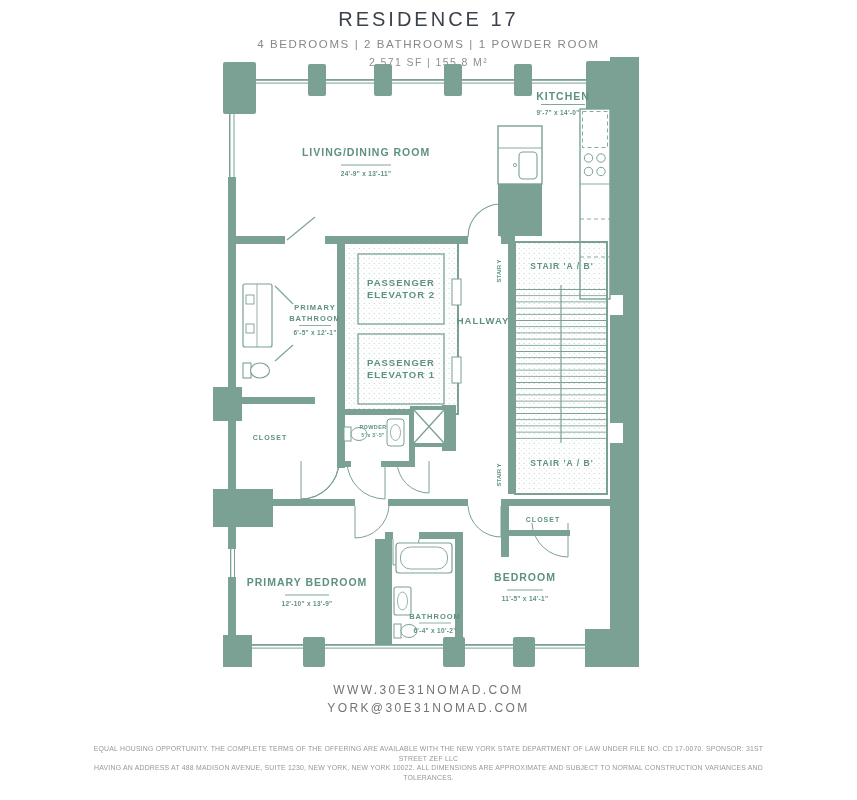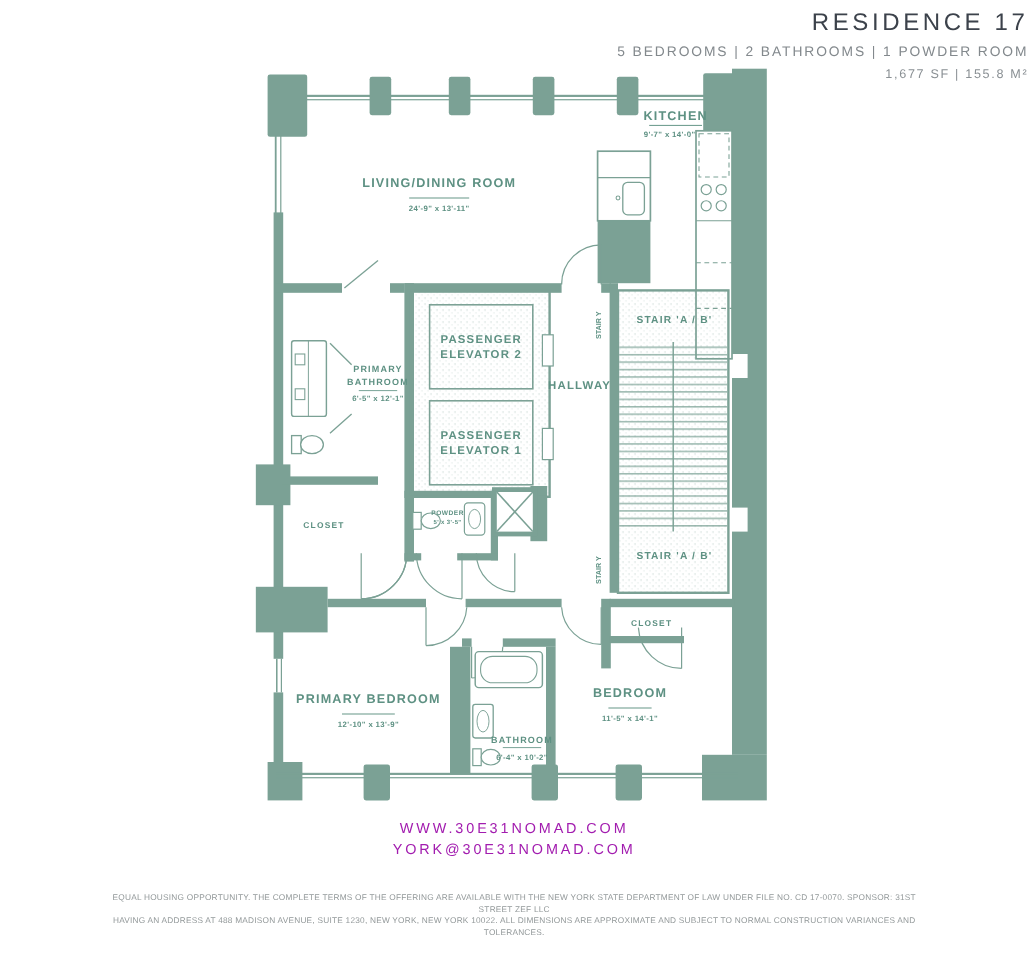--- a/index.html
+++ b/index.html
@@ -1,36 +1,36 @@
 <!DOCTYPE html>
 <html><head>
 <meta charset="utf-8">
 <style>
   html,body{margin:0;padding:0;background:#ffffff;}
   body{width:857px;height:800px;position:relative;font-family:"Liberation Sans",sans-serif;overflow:hidden;}
-  .header{position:absolute;top:8px;left:0;width:857px;text-align:right;}
+  .header{position:absolute;top:8px;left:0;width:857px;text-align:center;}
   .title{font-size:20px;letter-spacing:3px;color:#3c424b;font-weight:400;}
   .subtitle{margin-top:7px;font-size:11.5px;letter-spacing:1.6px;color:#83898d;}
   .area{margin-top:6px;font-size:10.5px;letter-spacing:1.4px;color:#8a9094;}
   .plan-wrap{position:absolute;top:57px;left:213px;width:430px;height:616px;font-weight:bold;}
   .footer{position:absolute;top:681px;left:0;width:857px;text-align:center;}
-  .footer div{font-size:12px;letter-spacing:2.4px;color:#a21caf;line-height:18px;}
+  .footer div{font-size:12px;letter-spacing:2.4px;color:#737373;line-height:18px;}
   .legal{position:absolute;top:744px;left:88px;width:681px;text-align:center;
          font-size:6.9px;line-height:9.5px;color:#93999a;letter-spacing:0.2px;}
   svg text{font-family:"Liberation Sans",sans-serif;fill:#5e9183;}
   .rm{letter-spacing:1px;}
   .dim{letter-spacing:0.3px;}
 </style>
 </head>
 <body>
 
 <div class="header">
   <div class="title">RESIDENCE 17</div>
-  <div class="subtitle">5 BEDROOMS | 2 BATHROOMS | 1 POWDER ROOM</div>
-  <div class="area">1,677 SF | 155.8 M²</div>
+  <div class="subtitle">4 BEDROOMS | 2 BATHROOMS | 1 POWDER ROOM</div>
+  <div class="area">2,571 SF | 155.8 M²</div>
 </div>
 
 <div class="plan-wrap">
 <svg width="430" height="616" viewBox="0 0 430 616" xmlns="http://www.w3.org/2000/svg">
   <defs>
     <pattern id="stipple" width="5" height="5" patternUnits="userSpaceOnUse">
       <circle cx="1.2" cy="1.4" r="0.55" fill="#7ba195" opacity="0.5"></circle>
       <circle cx="3.6" cy="3.8" r="0.45" fill="#7ba195" opacity="0.38"></circle>
     </pattern>
     <pattern id="treads" width="94" height="6.2" patternUnits="userSpaceOnUse">

